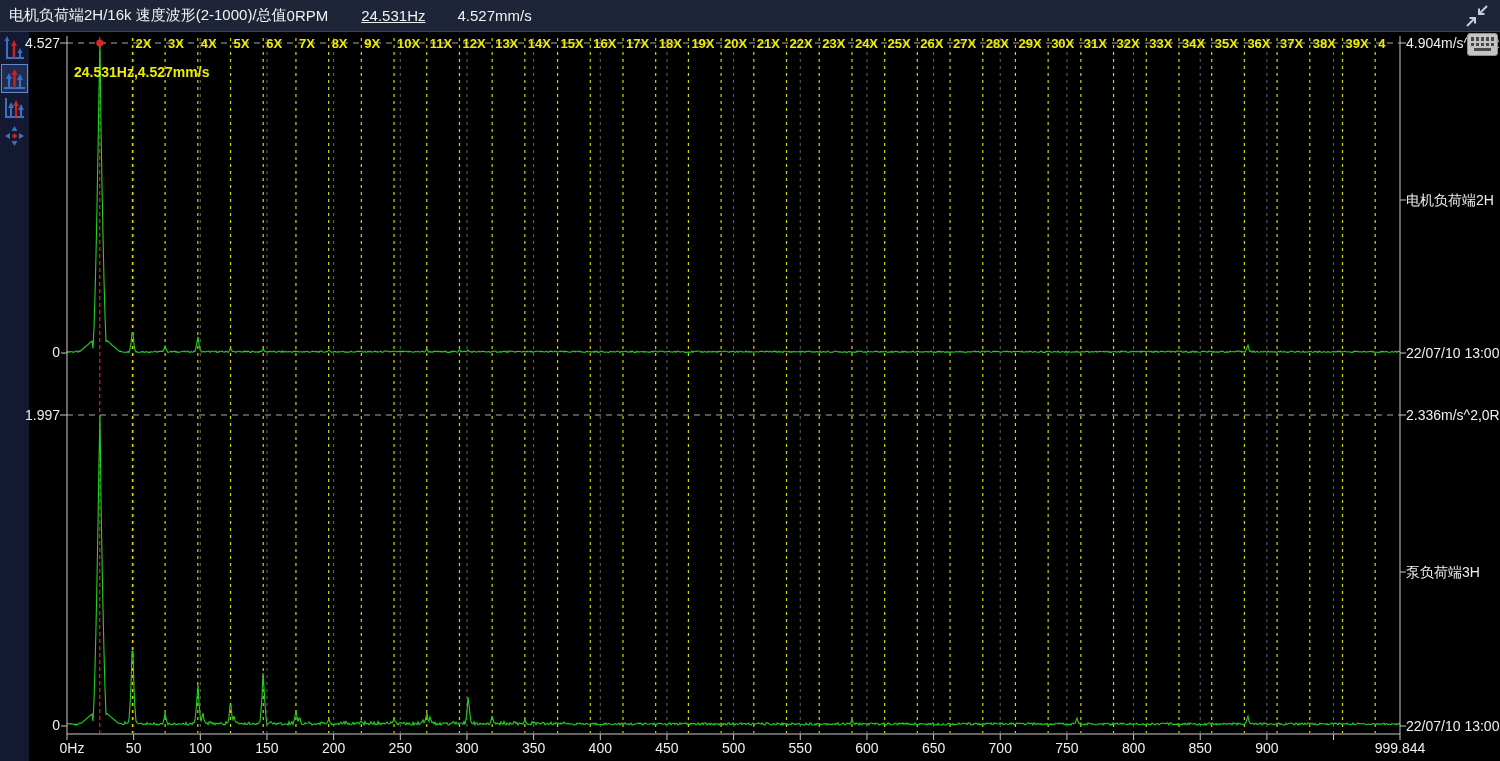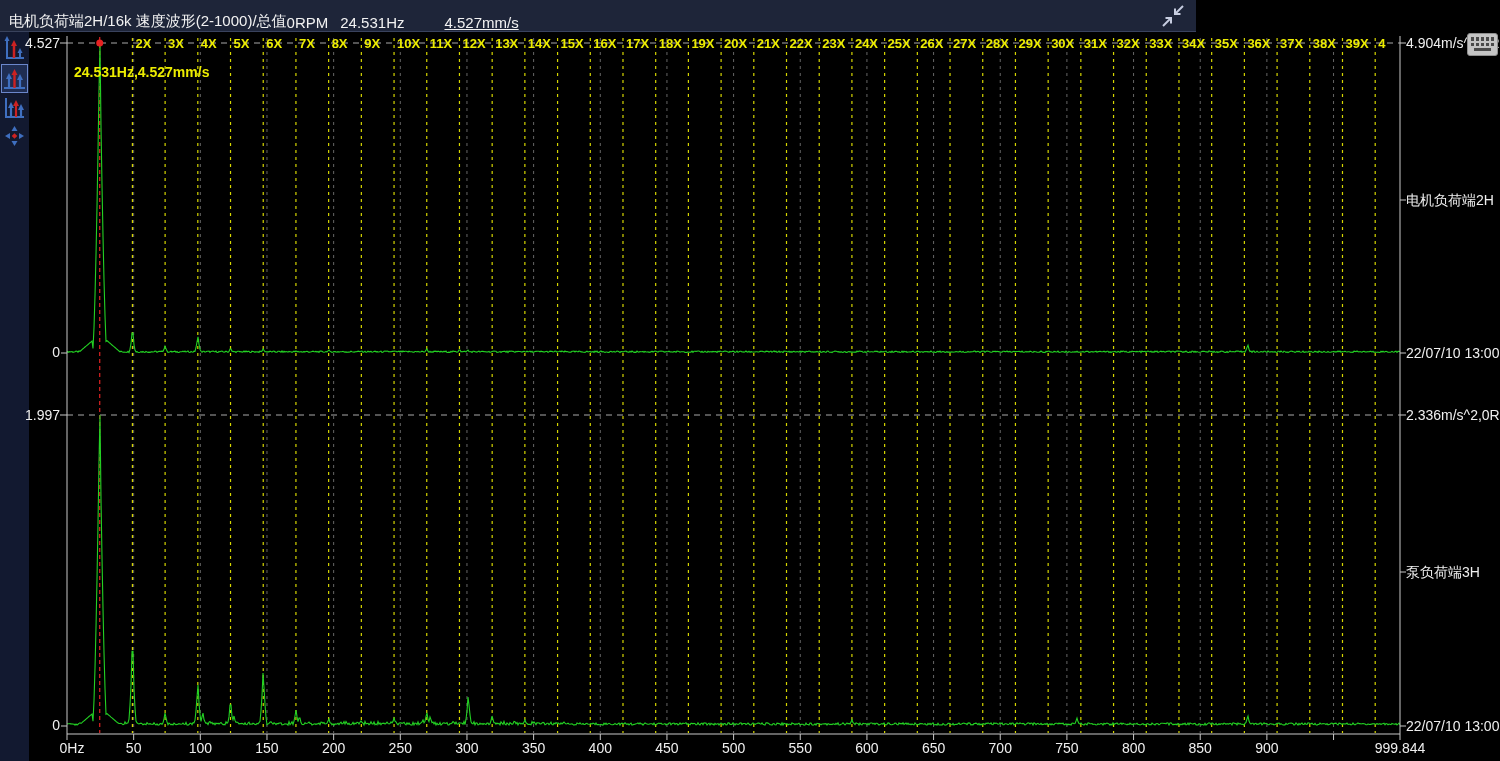--- a/index.html
+++ b/index.html
@@ -1,24 +1,24 @@
 <!DOCTYPE html>
 <html><head>
 <meta charset="utf-8">
 <style>
   html,body{margin:0;padding:0;background:#000;}
   *{box-sizing:border-box;}
   .screen{position:relative;width:1500px;height:761px;background:#000;overflow:hidden;
           font-family:"Liberation Sans",sans-serif;}
-  .topbar{position:absolute;left:0;top:0;width:1196px;height:32px;background:#1e2539;
+  .topbar{position:absolute;left:0;top:0;width:1500px;height:32px;background:#1e2539;
           border-bottom:1px solid #39425c;color:#f2f2f2;font-size:15px;font-weight:500;
-          display:flex;align-items:flex-end;padding-left:9px;}
+          display:flex;align-items:center;padding-left:9px;}
   .topbar .t-rpm{}
-  .topbar .t-freq{margin-left:12px;}
-  .topbar .t-amp{margin-left:40px;text-decoration:underline;}
+  .topbar .t-freq{margin-left:33px;text-decoration:underline;}
+  .topbar .t-amp{margin-left:32px;}
   .collapse-btn{position:absolute;right:10px;top:5px;width:26px;height:22px;cursor:pointer;}
   .sidebar{position:absolute;left:0;top:32px;width:29px;height:729px;background:#121930;}
   .tool{position:absolute;left:2px;width:25px;height:26px;cursor:pointer;}
   .tool.sel{left:1px;width:27px;height:29px;border:1px solid #6b87cc;background:#1f2d52;}
   .kbd-icon{position:absolute;left:1467px;top:33px;width:31px;height:23px;background:#c4c4c4;
             border-radius:3px;border:1px solid #8f8f8f;cursor:pointer;}
   svg text{font-family:"Liberation Sans",sans-serif;}
   #chart{position:absolute;left:0;top:0;}
 </style>
 </head>

